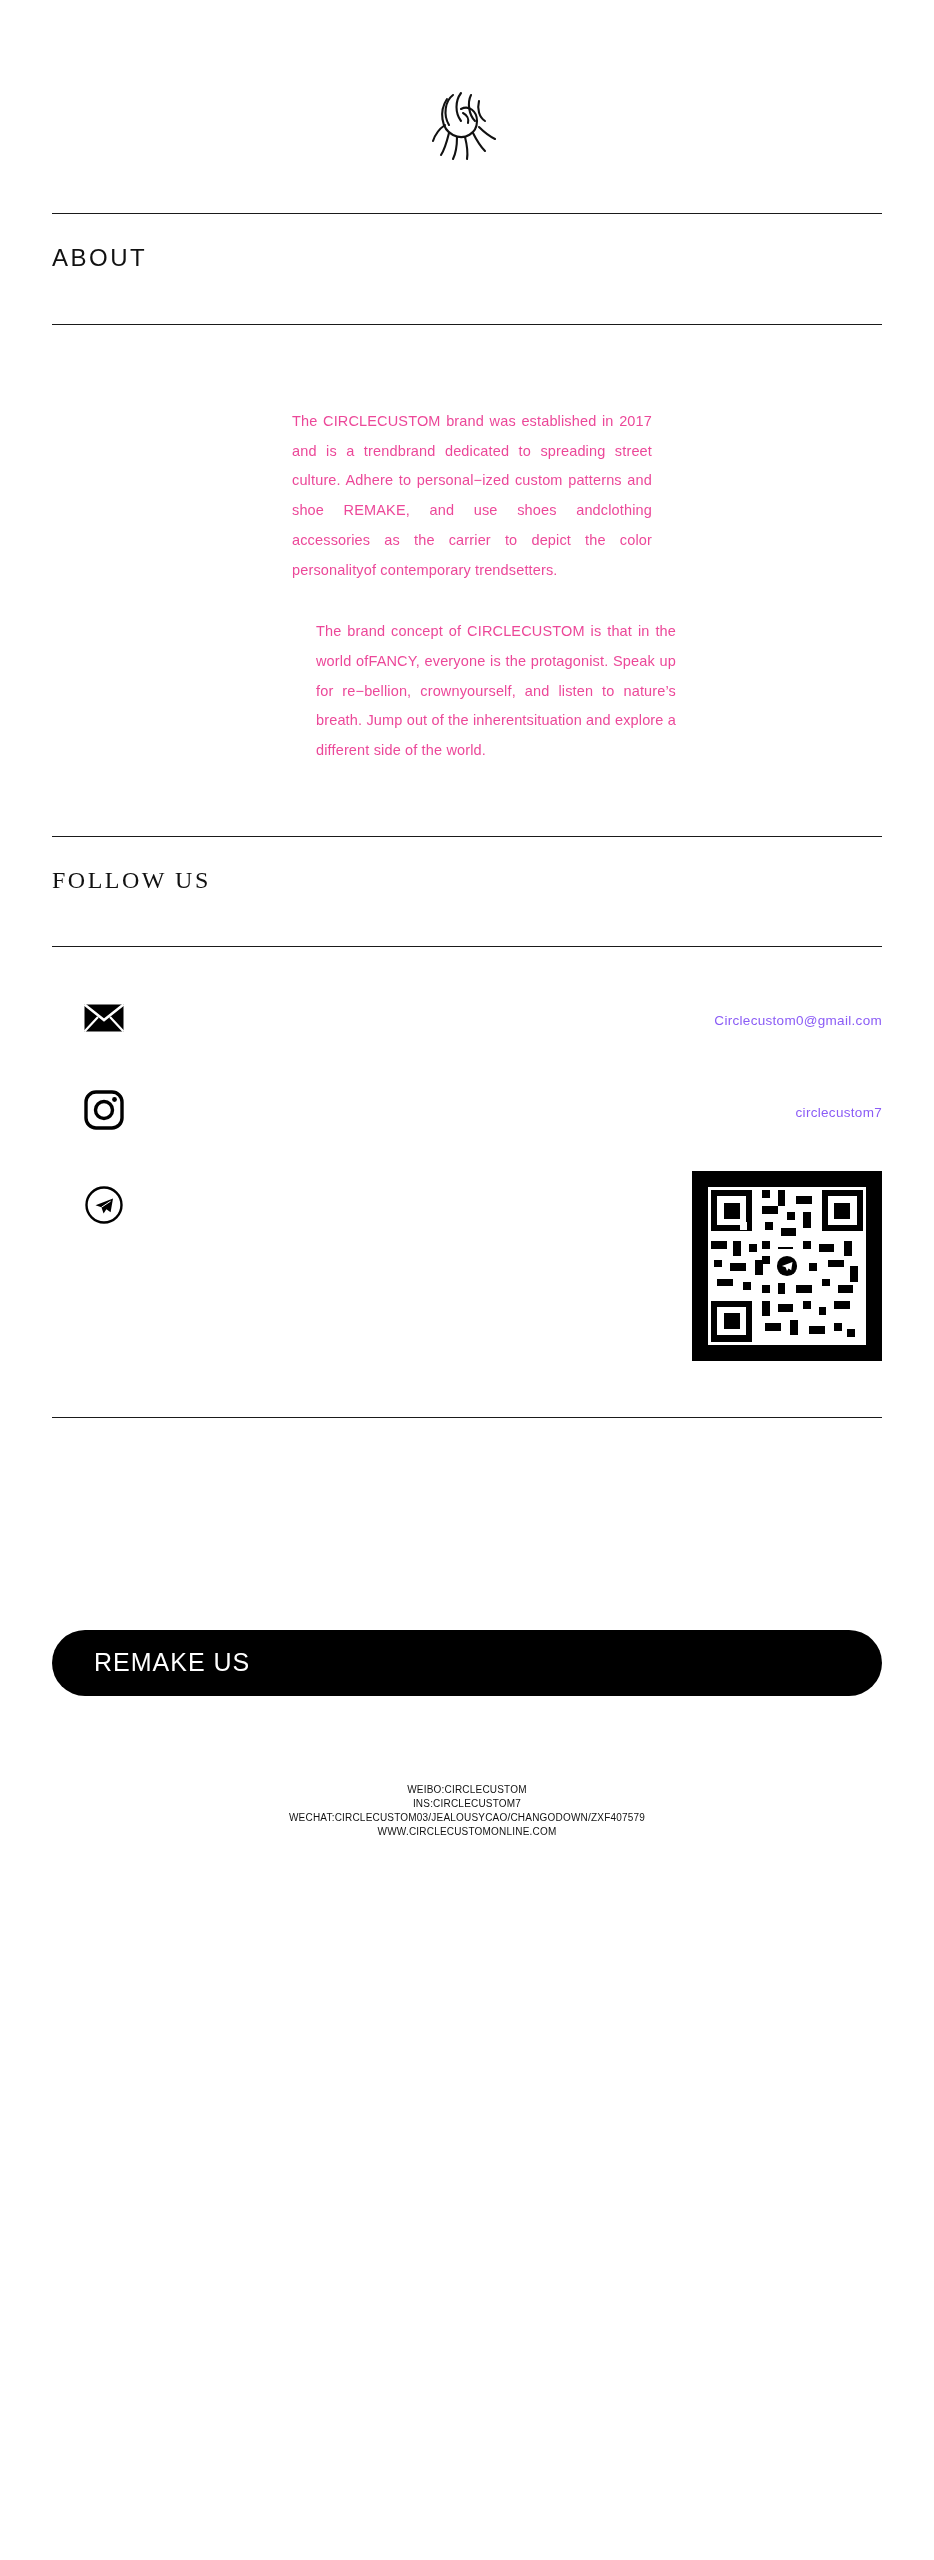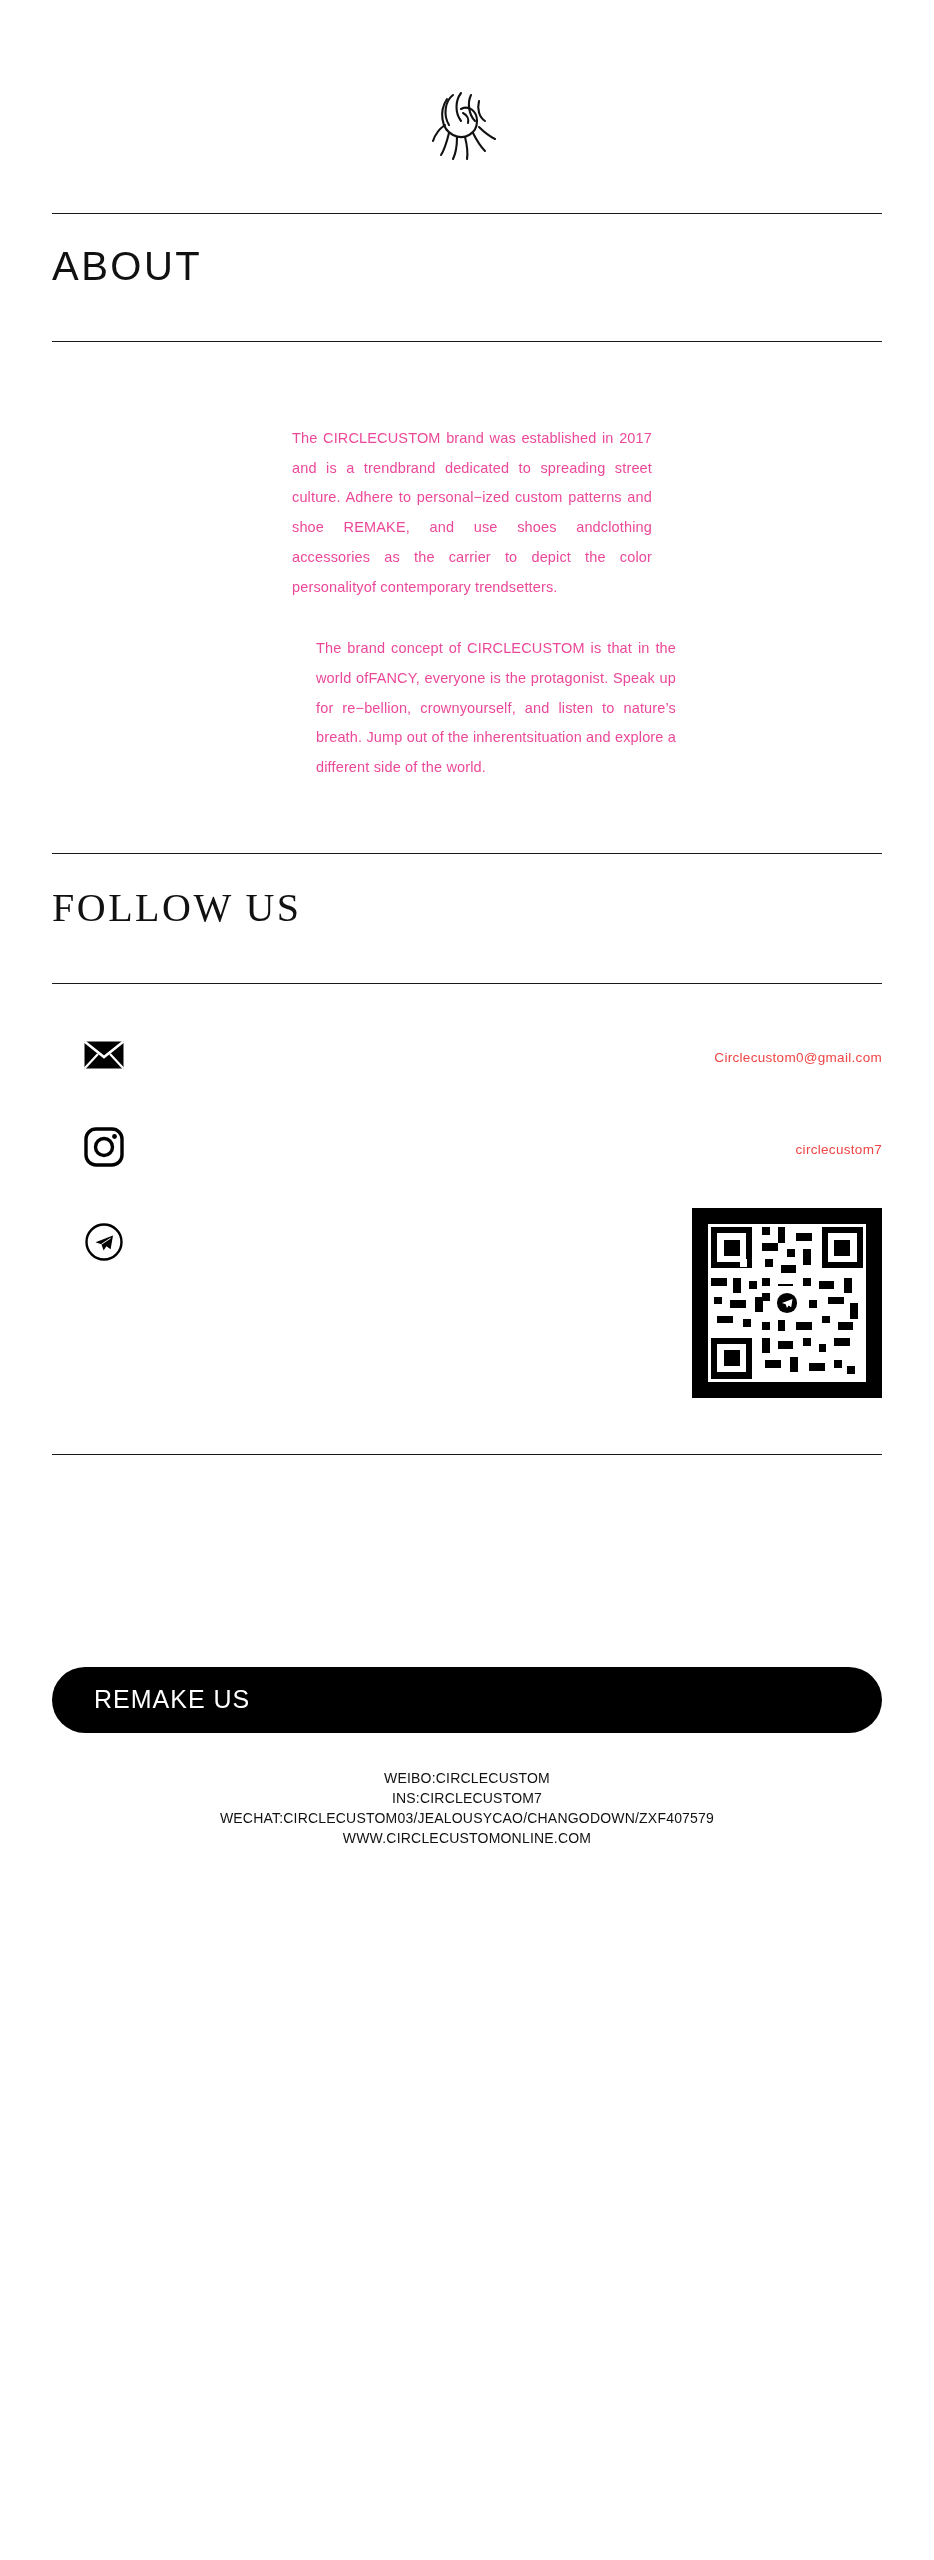--- a/index.html
+++ b/index.html
@@ -58,21 +58,21 @@
   .logo-wrap svg { display: block; }
 
   
   .rule {
     height: 1px;
     background: #1a1a1a;
     width: 100%;
   }
 
   .section-title {
-    font-size: 40px;
+    font-size: 24px;
     letter-spacing: 2.5px;
     font-weight: 400;
     color: #111111;
   }
 
   .about-rule-top { margin-top: 35px; }
   .about-title { padding: 30px 0 0 0; }
   .about-rule-bottom { margin-top: 52px; }
 
   
@@ -111,21 +111,21 @@
     width: 44px;
     height: 44px;
     display: flex;
     align-items: center;
     justify-content: center;
     margin-left: 30px;
   }
   .social-row .handle {
     font-size: 13.5px;
     letter-spacing: 0.3px;
-    color: #ef4444;
+    color: #8b5cf6;
     margin-top: 6px;
   }
 
   .tg-row {
     align-items: flex-start;
     min-height: 190px;
     margin-bottom: 0;
   }
   .tg-row .icon { margin-top: 12px; }
 
@@ -170,23 +170,23 @@
     display: flex;
     align-items: center;
     padding: 0 42px;
     color: #ffffff;
     font-size: 25px;
     letter-spacing: 1px;
   }
 
   
   .footer {
-    margin-top: 36px;
+    margin-top: 87px;
     text-align: center;
-    font-size: 14px;
+    font-size: 10px;
     line-height: 1.42;
     letter-spacing: 0.2px;
     color: #111111;
   }
   .footer div { white-space: nowrap; }
 </style>
 </head>
 <body>
 
 <div class="page">

